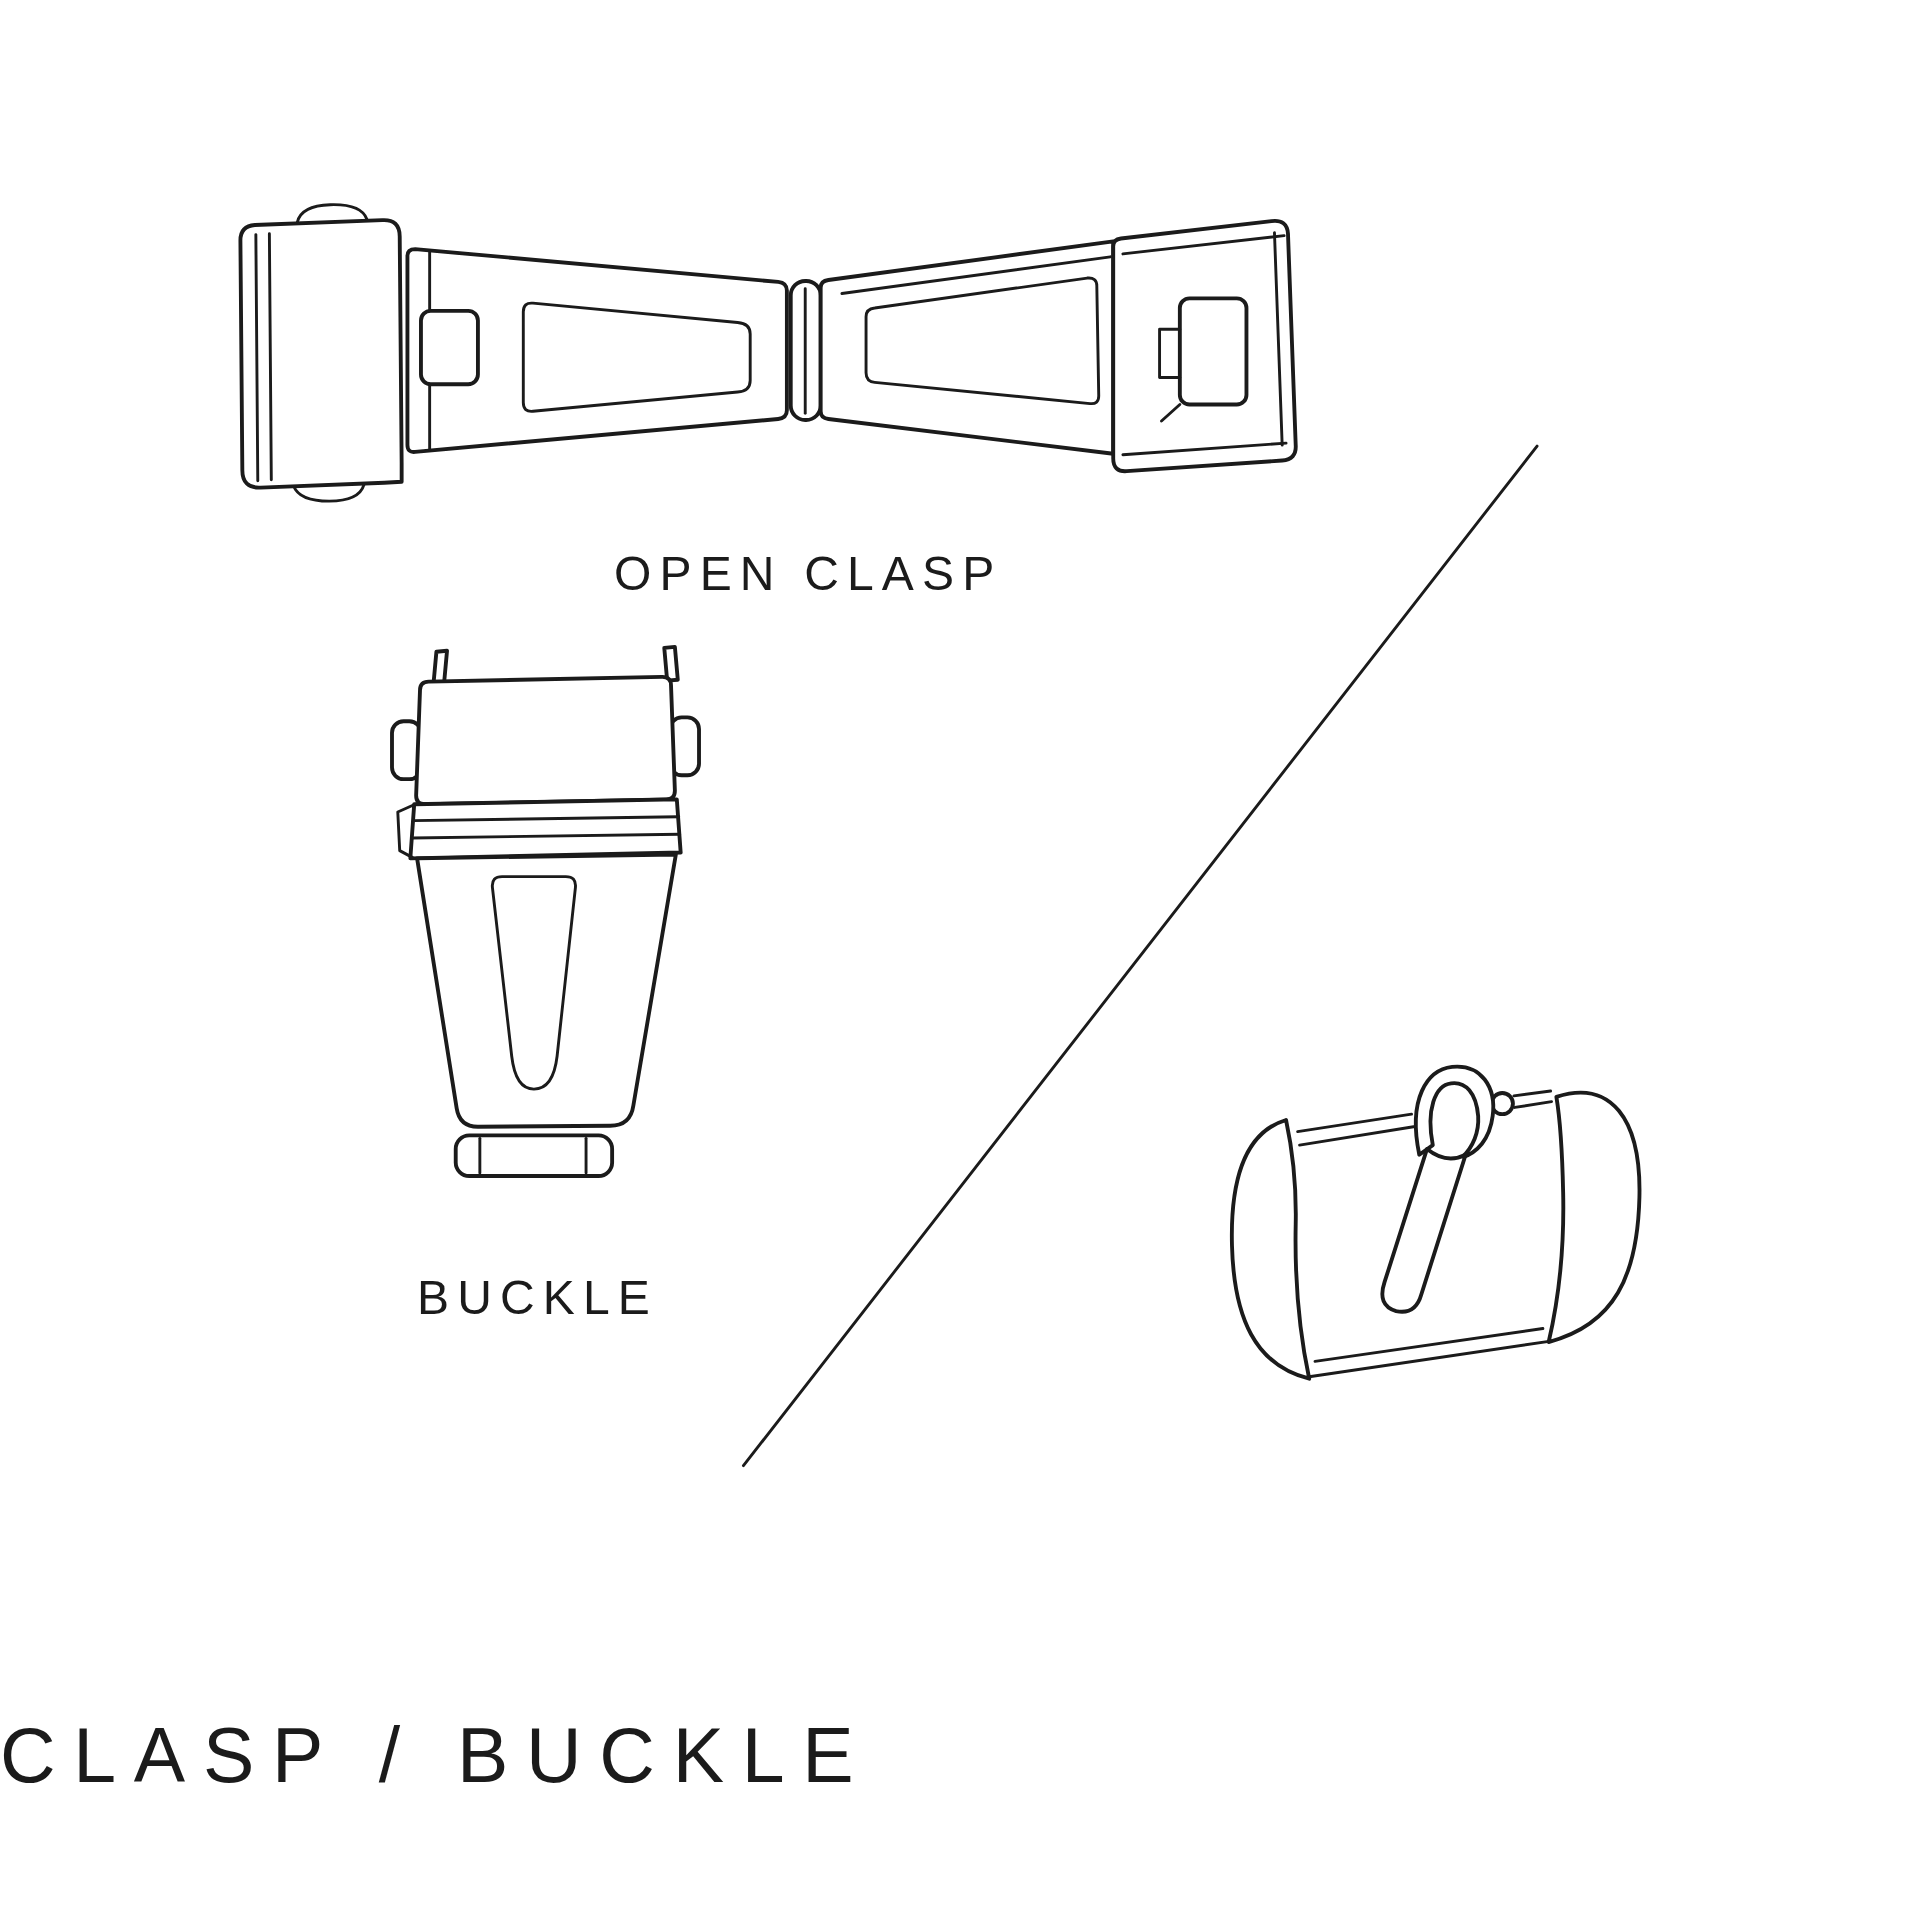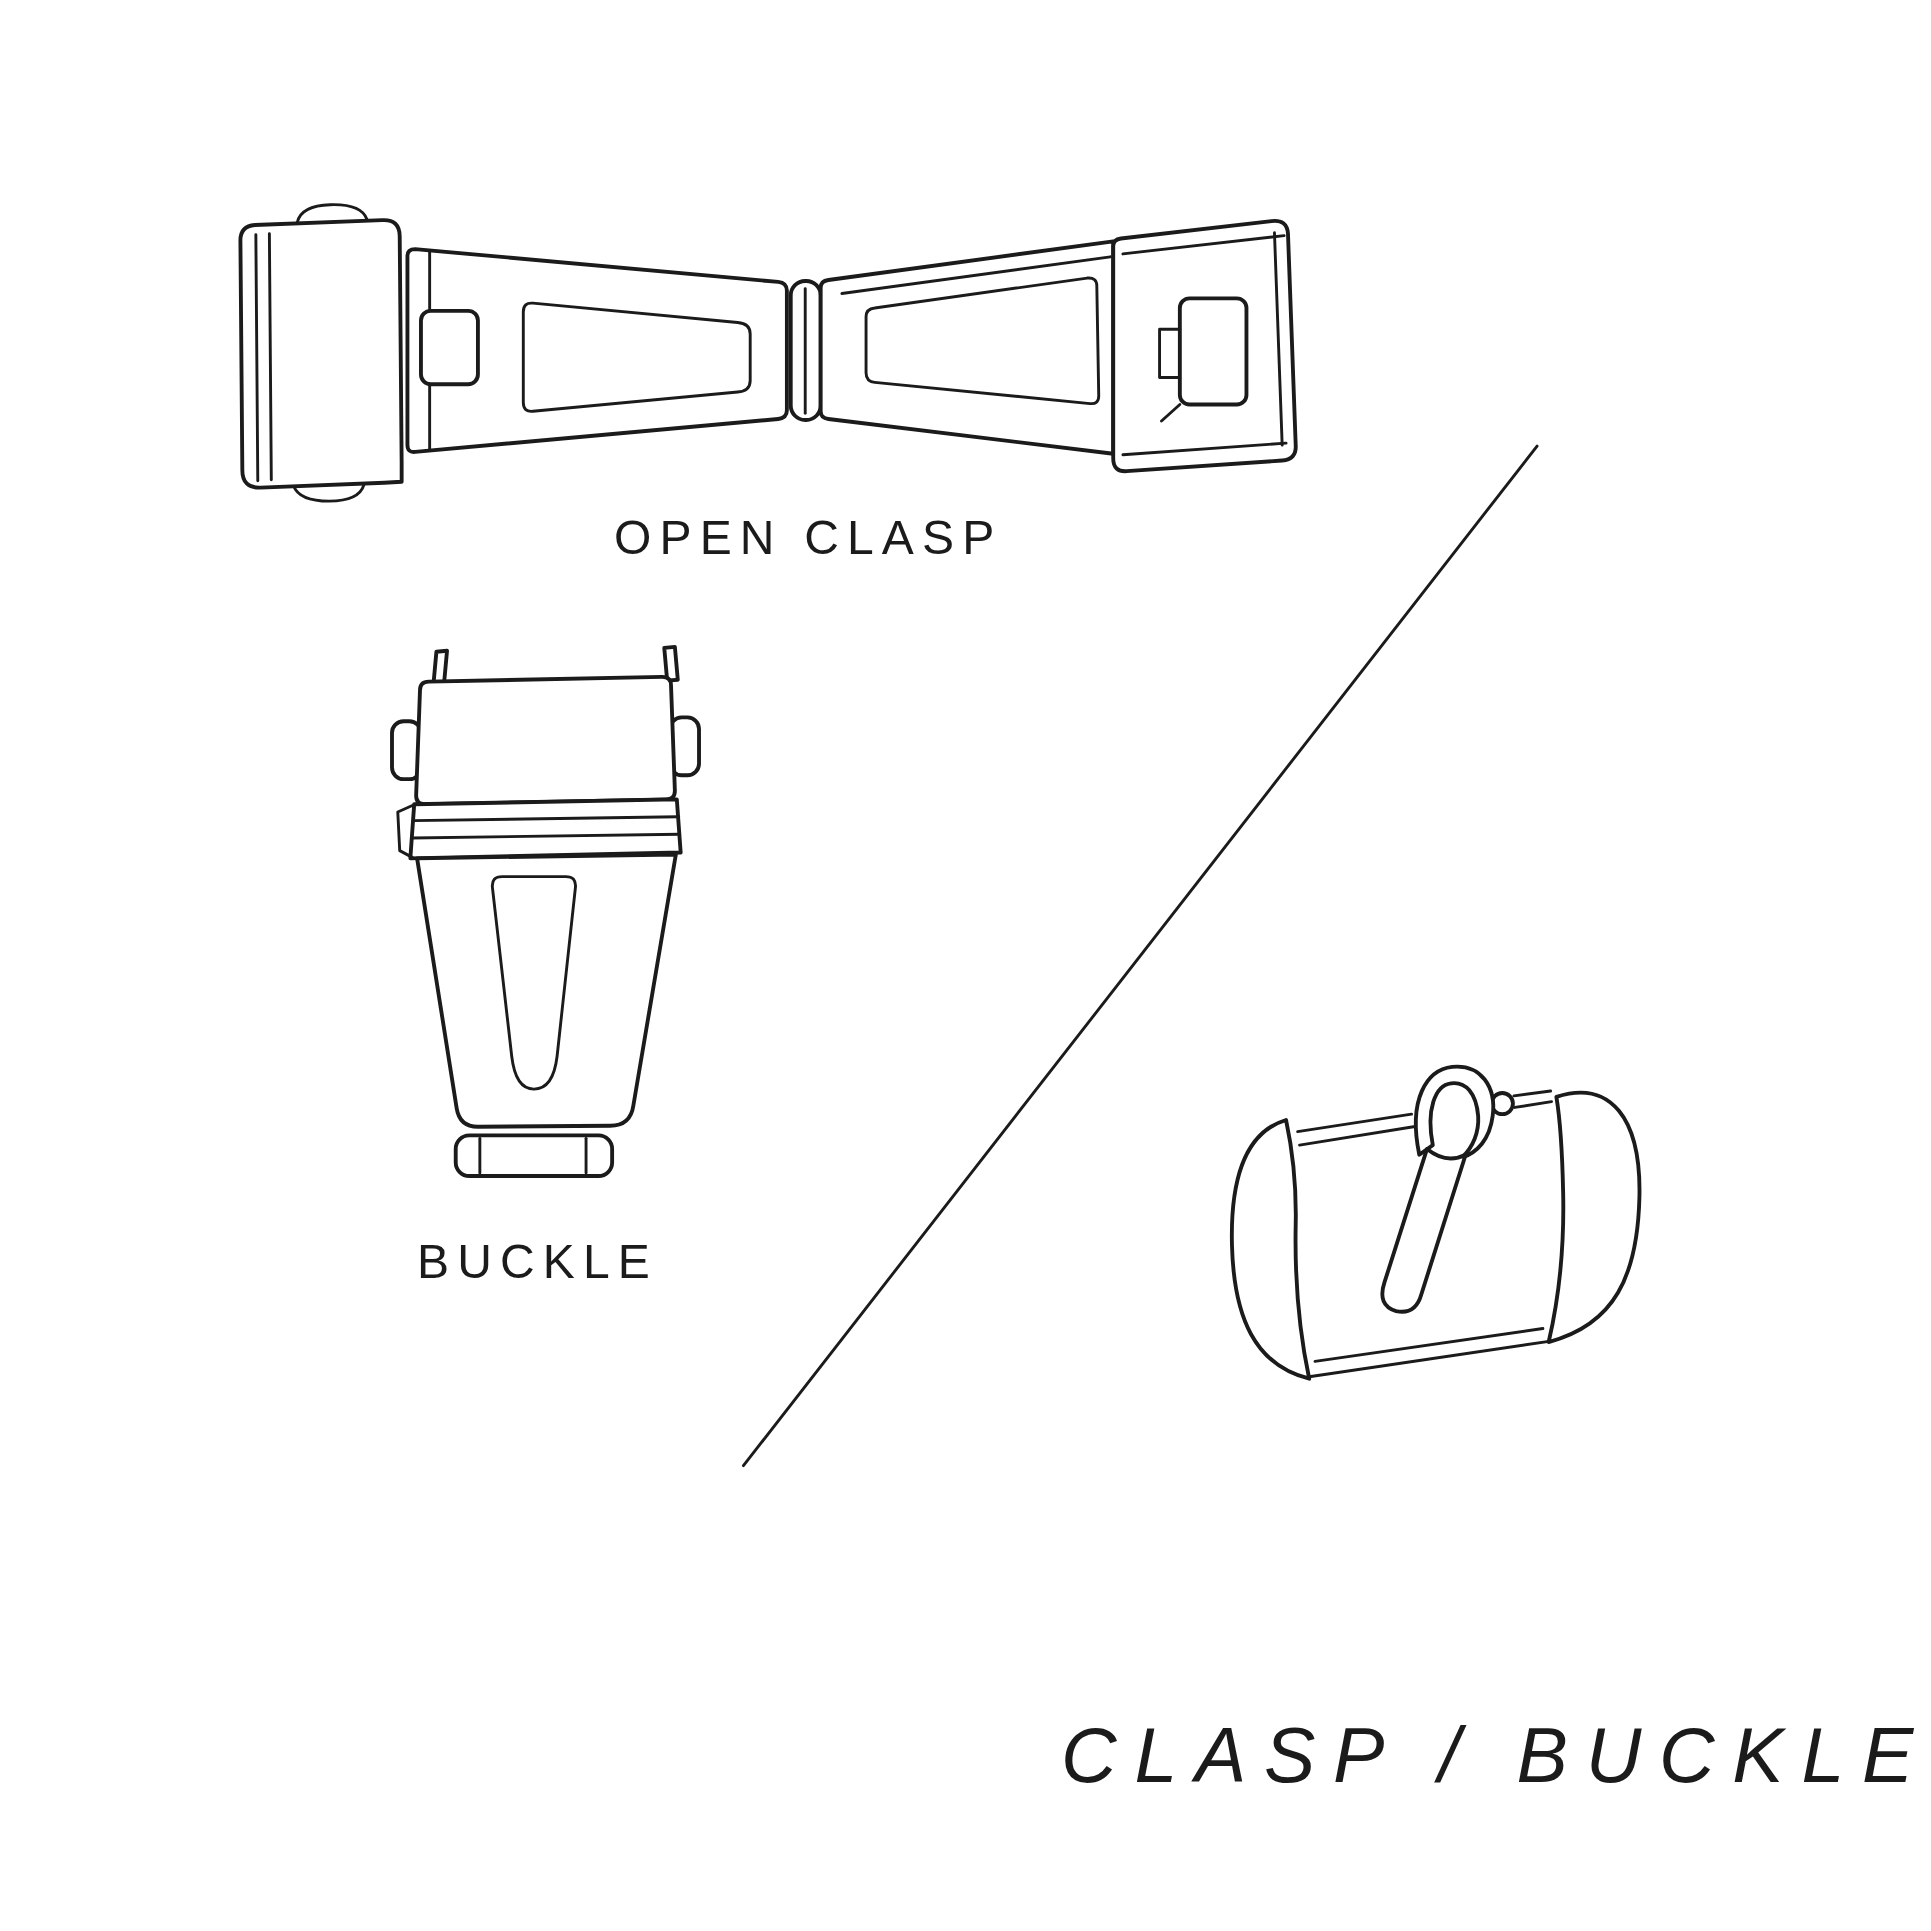--- a/index.html
+++ b/index.html
@@ -8,26 +8,26 @@
   .canvas {
     position:relative; width:1931px; height:1931px;
     background:var(--bg); overflow:hidden; margin:0 auto;
   }
   .art { position:absolute; inset:0; }
   .ink-thin { fill:none; stroke:var(--ink); stroke-width:3; stroke-linecap:round; stroke-linejoin:round; }
   .ink-fill { fill:#ffffff; stroke:var(--ink); stroke-width:4; stroke-linecap:round; stroke-linejoin:round; }
   .label {
     position:absolute; color:var(--ink);
     font-size:48px; letter-spacing:0.17em; text-align:center;
-    font-weight:400; white-space:nowrap;
+    font-weight:400; white-space:nowrap;margin-top:36px;
   }
   .title {
     position:absolute; left:0; right:0; top:1711px;
     color:var(--ink); font-size:77px; letter-spacing:0.23em;
-    text-align:right; font-weight:400; white-space:nowrap;font-style:italic;
+    text-align:left; font-weight:400; white-space:nowrap;
   }
 </style>
 </head>
 <body>
 
 <div class="canvas">
 
   <svg class="art" viewBox="0 0 2000 2000">
 
     <g>

